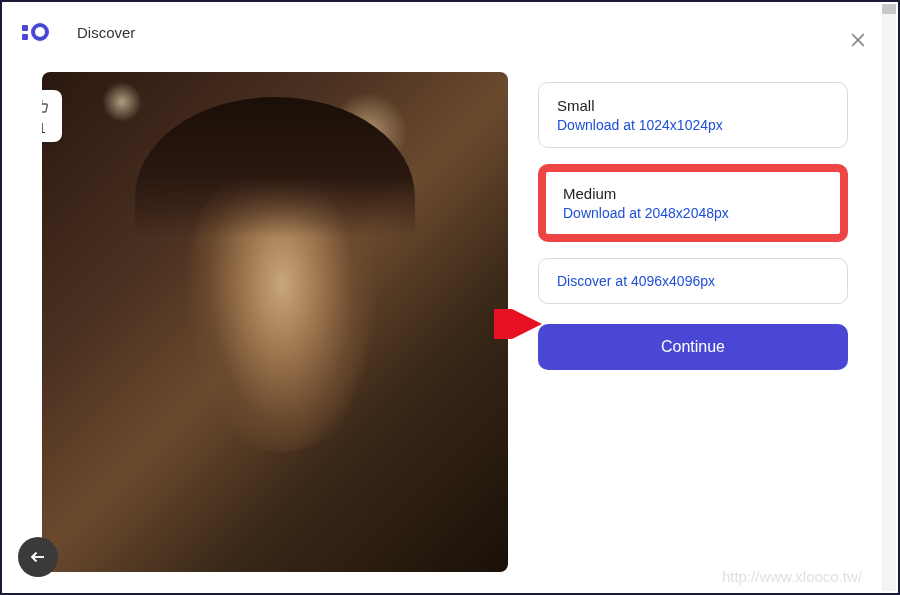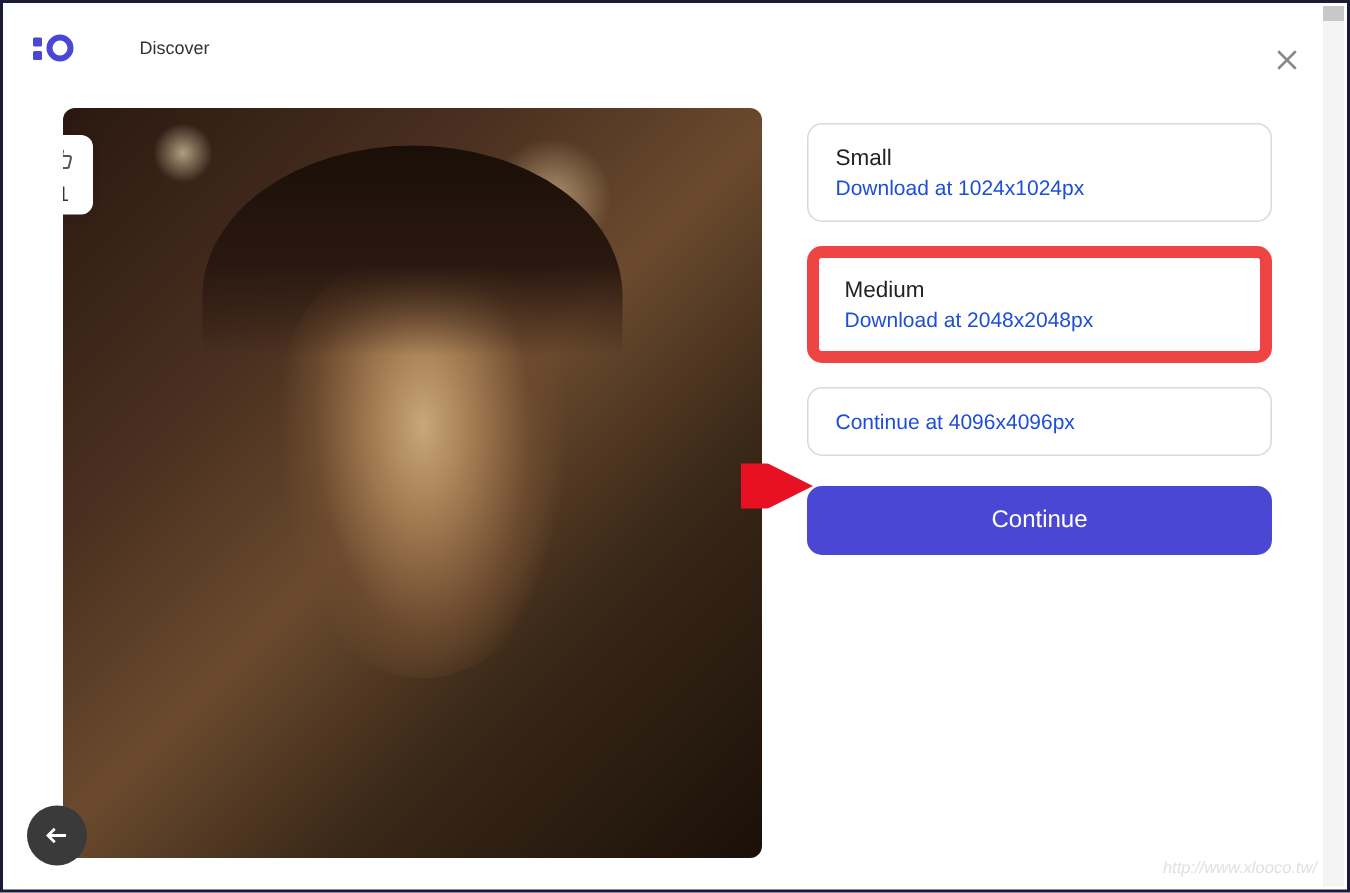--- a/index.html
+++ b/index.html
@@ -36,22 +36,22 @@
       border-radius: 1px;
     }
     .logo-circle {
       width: 18px;
       height: 18px;
       border: 4px solid #4a47d5;
       border-radius: 50%;
     }
     .nav-link {
       color: #333;
-      font-size: 12px;
-      margin-left: 24px;
+      font-size: 15px;
+      margin-left: 8px;
     }
     .search-bar {
       flex: 1;
       max-width: 330px;
       display: flex;
       align-items: center;
       background: #fff;
       border: 1px solid #e0e0e5;
       border-radius: 8px;
       padding: 8px 14px;
@@ -201,24 +201,23 @@
       background: #3a3a3a;
       display: flex;
       align-items: center;
       justify-content: center;
       cursor: pointer;
       z-index: 20;
     }
     .watermark {
       position: absolute;
       bottom: 8px;
-      right: 20px;
-      font-size: 11px;
+      right: 36px;
+      font-size: 15px;
       color: #ccc;
-      font-style: italic;
       opacity: 0.6;
     }
     .scrollbar {
       position: absolute;
       right: 2px;
       top: 2px;
       width: 14px;
       height: calc(100% - 4px);
       background: #f4f4f4;
     }
@@ -279,21 +278,21 @@
   <div class="options-panel">
     <div class="option-card">
       <div class="option-title">Small</div>
       <div class="option-desc">Download at 1024x1024px</div>
     </div>
     <div class="option-card selected">
       <div class="option-title">Medium</div>
       <div class="option-desc">Download at 2048x2048px</div>
     </div>
     <div class="option-card">
-      <div class="option-desc">Continue at 4096x4096px</div>
+      <div class="option-desc">Discover at 4096x4096px</div>
     </div>
     <button class="continue-btn">Continue</button>
   </div>
 </div>
 
 <div class="back-btn">
   <svg width="18" height="18" viewBox="0 0 24 24" fill="none" stroke="#fff" stroke-width="2.5">
     <line x1="20" y1="12" x2="4" y2="12"></line>
       <polyline points="10,6 4,12 10,18"></polyline>
   </svg>

